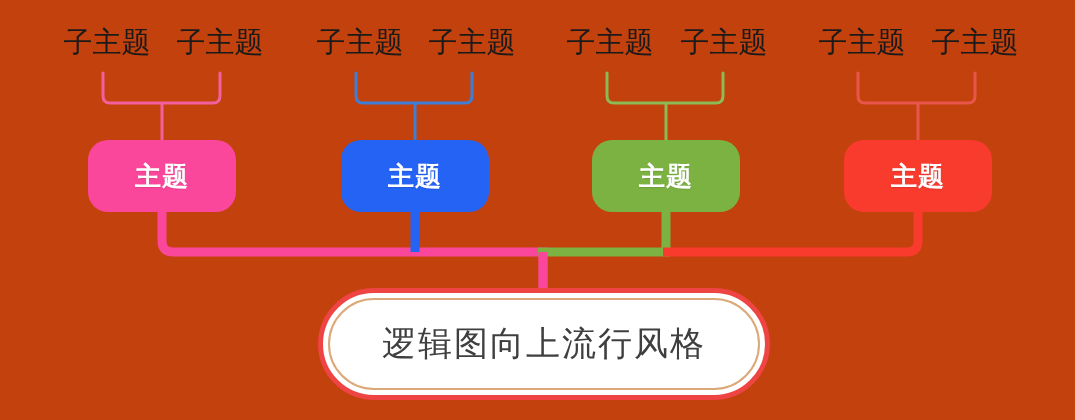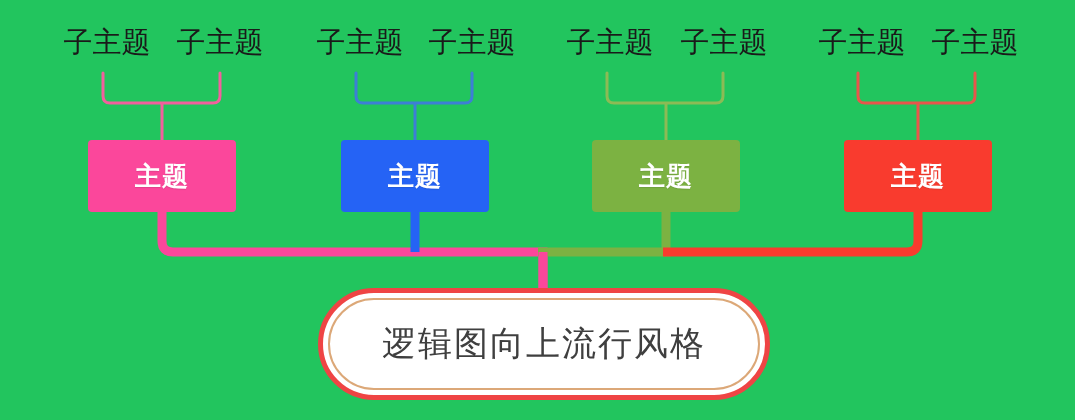--- a/index.html
+++ b/index.html
@@ -7,21 +7,21 @@
     padding: 0;
     background: #ffffff;
   }
   body {
     font-family: "Liberation Sans", "DejaVu Sans", sans-serif;
   }
   #mindmap {
     position: relative;
     width: 1075px;
     height: 420px;
-    background: #22c55e;
+    background: #c2410c;
     overflow: hidden;
   }
   #edges {
     position: absolute;
     left: 0;
     top: 0;
     width: 1075px;
     height: 420px;
     pointer-events: none;
   }
@@ -36,21 +36,21 @@
     font-family: "DejaVu Sans", "Liberation Sans", sans-serif;
     letter-spacing: 0px;
     text-align: center;
   }
 
   
   .topic {
     position: absolute;
     width: 148px;
     height: 72px;
-    border-radius: 4px;
+    border-radius: 20px;
     display: flex;
     align-items: center;
     justify-content: center;
     color: #ffffff;
     font-size: 26px;
     font-weight: bold;
     font-family: Liberation Serif, serif;
     letter-spacing: 1px;
     box-sizing: border-box;
     text-shadow: 0 1px 1px rgba(0,0,0,0.10);

